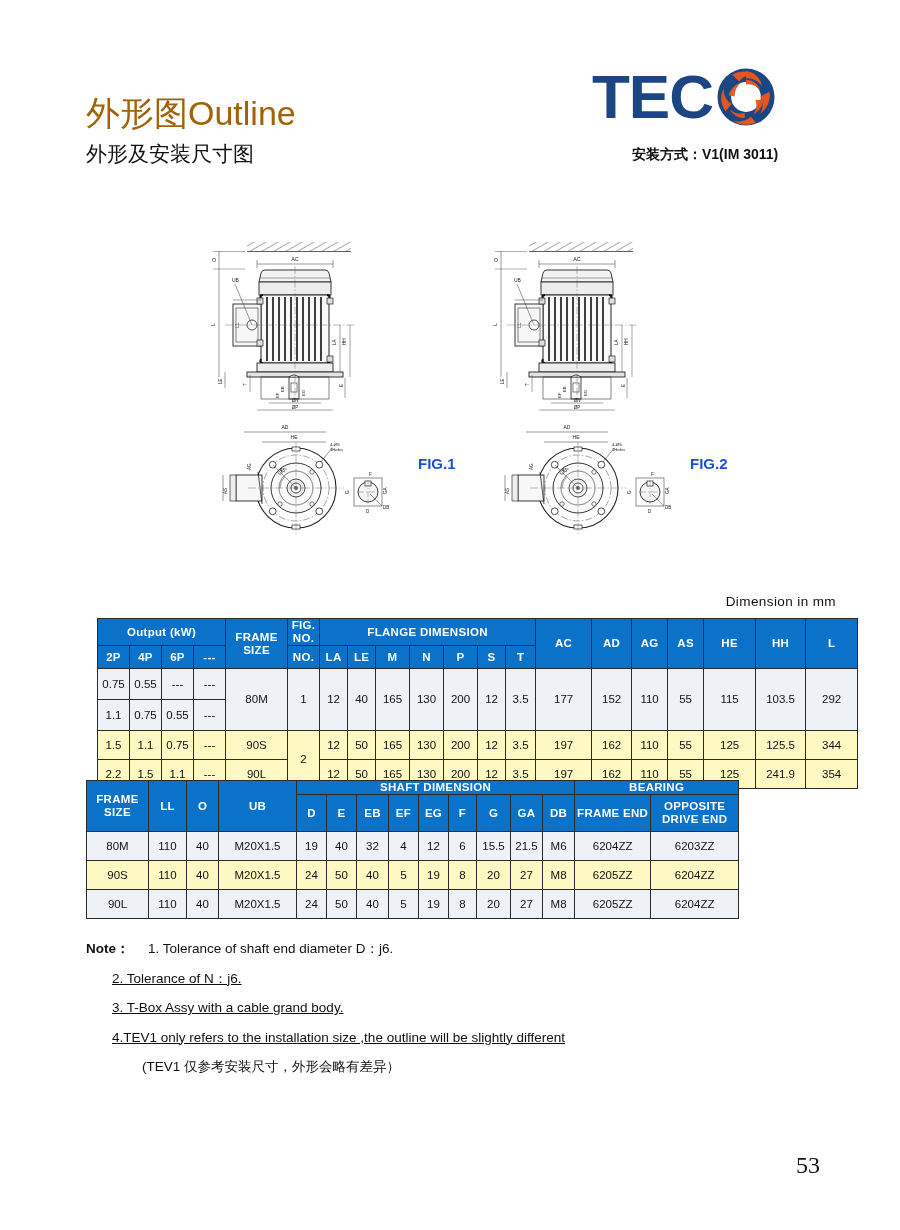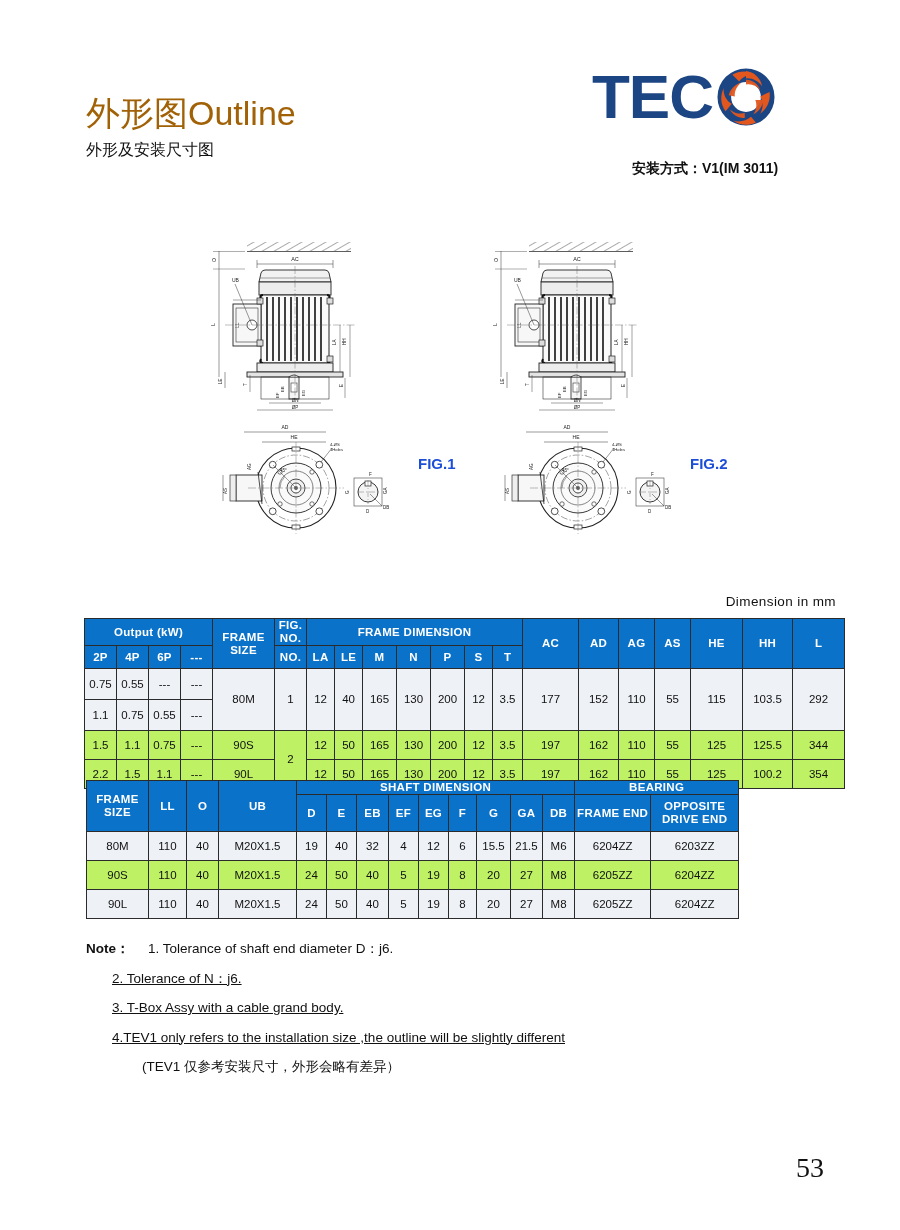--- a/index.html
+++ b/index.html
@@ -22,21 +22,21 @@
   #title-block { position: absolute; left: 86px; top: 96px; }
   #title-main {
     font-size: 34px;
     color: #a16207;
     letter-spacing: 0px;
     line-height: 1.05;
     white-space: nowrap;
   }
   #title-main .en { font-size: 34px; }
   #title-sub {
-    font-size: 16px;
+    font-size: 21px;
     color: #111111;
     margin-top: 8px;
     white-space: nowrap;
   }
 
   
   #logo-block { position: absolute; left: 592px; top: 66px; width: 250px; height: 95px; }
   #logo-wordmark {
     position: absolute; left: 0; top: 0;
     display: flex; 
@@ -45,21 +45,21 @@
     font-family: "Liberation Sans", "DejaVu Sans", sans-serif;
     font-weight: bold;
     font-size: 62px;
     line-height: 62px;
     color: #1c4584;
     letter-spacing: -1px;
   }
   #logo-swirl { position: relative; width: 62px; height: 62px; margin-left: 2px; }
   #mount-type {
     position: absolute; left: 40px; top: 80px;
-    font-size: 14px; font-weight: bold; color: #111; white-space: nowrap; margin-top: 14px;
+    font-size: 14px; font-weight: bold; color: #111; white-space: nowrap;
   }
 
   
   #drawings { position: absolute; left: 0; top: 230px; width: 900px; height: 355px; }
   .fig-label {
     position: absolute;
     font-size: 15px;
     font-weight: bold;
     color: #1d4ed8;
   }
@@ -92,23 +92,23 @@
     line-height: 1.15;
   }
   table.spec th {
     background: #0a72c8;
     color: #ffffff;
     font-weight: bold;
     font-size: 11.5px;
     letter-spacing: 0.3px;
   }
   td.light { background: #eef1f6; }
-  td.blue  { background: #bef264; margin-top: 40px; }
-
-  #table1 { left: 84px; top: 618px; width: 750px; padding-left: 39px; }
+  td.blue  { background: #fef9c3; margin-top: 40px; }
+
+  #table1 { left: 97px; top: 618px; width: 750px; padding-left: 39px; }
   #table2 { left: 86px; top: 780px; width: 592px; }
 
   
   #notes {
     position: absolute;
     left: 86px; top: 942px;
     width: 780px;
     font-size: 13.5px;
     color: #111;
     line-height: 1.0;
@@ -122,21 +122,21 @@
   }
   .note-text { flex: 1 1 auto; }
   .note-indent { margin-left: 26px; text-decoration: underline; }
   .note-indent2 { margin-left: 56px; }
 
   
   #page-number {
     position: absolute;
     left: 796px; top: 1152px;
     font-family: "Liberation Serif", "DejaVu Serif", serif;
-    font-size: 28px;
+    font-size: 24px;
     color: #111;
   }
 </style>
 </head>
 <body>
 
 <div id="header">
 
   <div id="title-block">
     <div id="title-main">
@@ -376,21 +376,21 @@
       <col style="width:36px">
       <col style="width:52px">
       <col style="width:50px">
       <col style="width:52px">
   </colgroup>
   <thead>
     <tr>
       <th colspan="4" style="height:26px">Output (kW)</th>
       <th rowspan="2">FRAME SIZE</th>
       <th style="height:26px">FIG. NO.</th>
-      <th colspan="7">FRAME  DIMENSION</th>
+      <th colspan="7">FLANGE  DIMENSION</th>
       <th rowspan="2">AC</th>
       <th rowspan="2">AD</th>
       <th rowspan="2">AG</th>
       <th rowspan="2">AS</th>
       <th rowspan="2">HE</th>
       <th rowspan="2">HH</th>
       <th rowspan="2">L</th>
     </tr>
     <tr>
       <th style="height:22px">2P</th>
@@ -469,21 +469,21 @@
       <td class="blue">165</td>
       <td class="blue">130</td>
       <td class="blue">200</td>
       <td class="blue">12</td>
       <td class="blue">3.5</td>
       <td class="blue">197</td>
       <td class="blue">162</td>
       <td class="blue">110</td>
       <td class="blue">55</td>
       <td class="blue">125</td>
-      <td class="blue">100.2</td>
+      <td class="blue">241.9</td>
       <td class="blue">354</td>
     </tr>
   </tbody>
 </table>
 
 <table class="spec" id="table2">
   <colgroup>
     <col style="width:62px">
       <col style="width:38px">
       <col style="width:32px">

